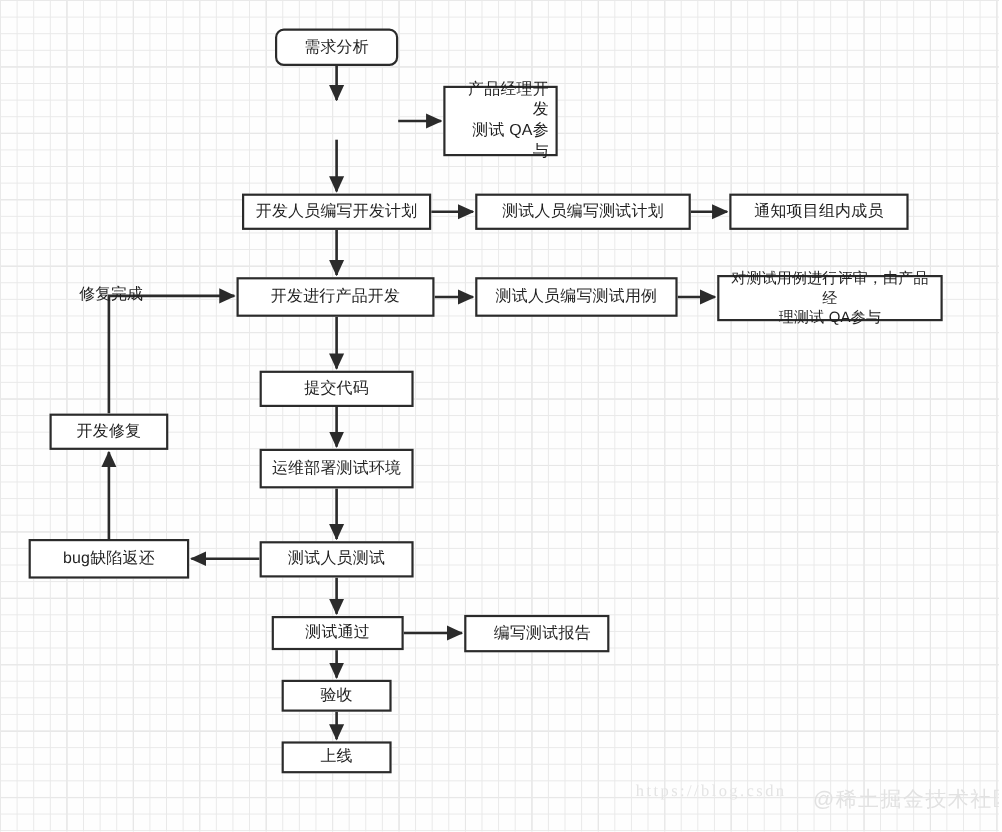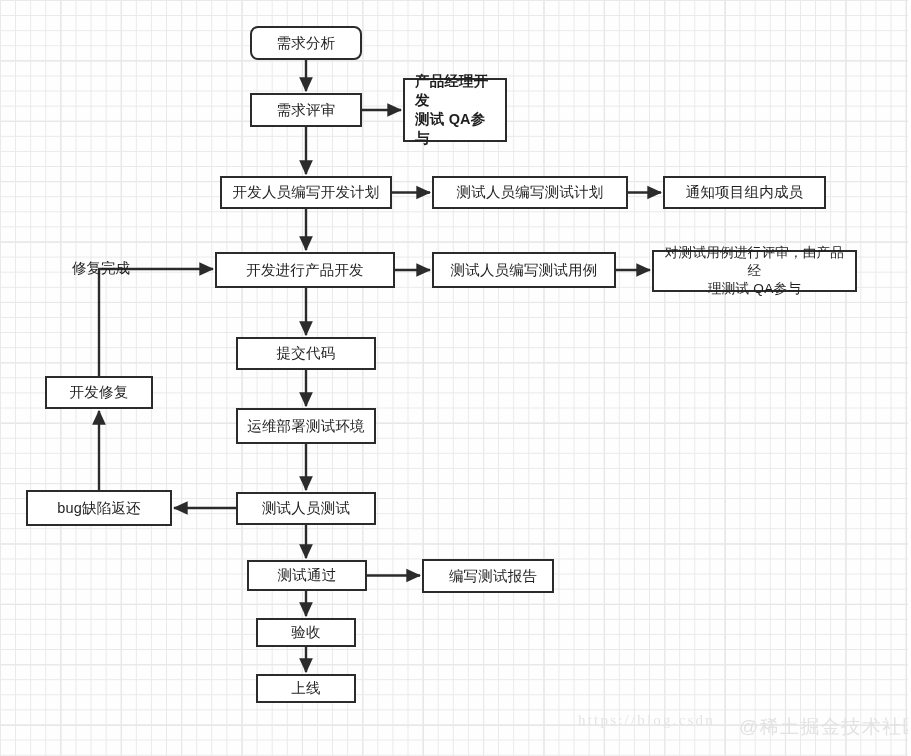--- a/index.html
+++ b/index.html
@@ -51,23 +51,22 @@
     justify-content: center;
     text-align: center;
     padding: 0 6px;
     white-space: pre-line;
   }
   .node.rounded {
     border-radius: 8px;
   }
   .node.left-align {
     justify-content: flex-start;
-    text-align: left;
+    text-align: right;
     padding-left: 10px;
-    font-weight: bold;
   }
   .free-label {
     position: absolute;
     color: #1f1f1f;
     font-size: 14.5px;
     line-height: 19px;
     white-space: nowrap;
   }
   .watermark {
     position: absolute;
@@ -137,21 +136,20 @@
       <path d="M 367 575.5 L 420 575.5"></path>
 
       <path d="M 306 591 L 306 616"></path>
 
       <path d="M 306 647 L 306 672"></path>
     </g>
   </svg>
 
   <div class="node rounded" style="left:250px; top:26px; width:112px; height:34px;">需求分析</div>
 
-  <div class="node" style="left:250px; top:93px; width:112px; height:34px;">需求评审</div>
 
   <div class="node left-align" style="left:403px; top:78px; width:104px; height:64px;">产品经理开发
 测试 QA参与</div>
 
   <div class="node" style="left:220px; top:176px; width:172px; height:33px;">开发人员编写开发计划</div>
 
   <div class="node" style="left:432px; top:176px; width:196px; height:33px;">测试人员编写测试计划</div>
 
   <div class="node" style="left:663px; top:176px; width:163px; height:33px;">通知项目组内成员</div>
 

